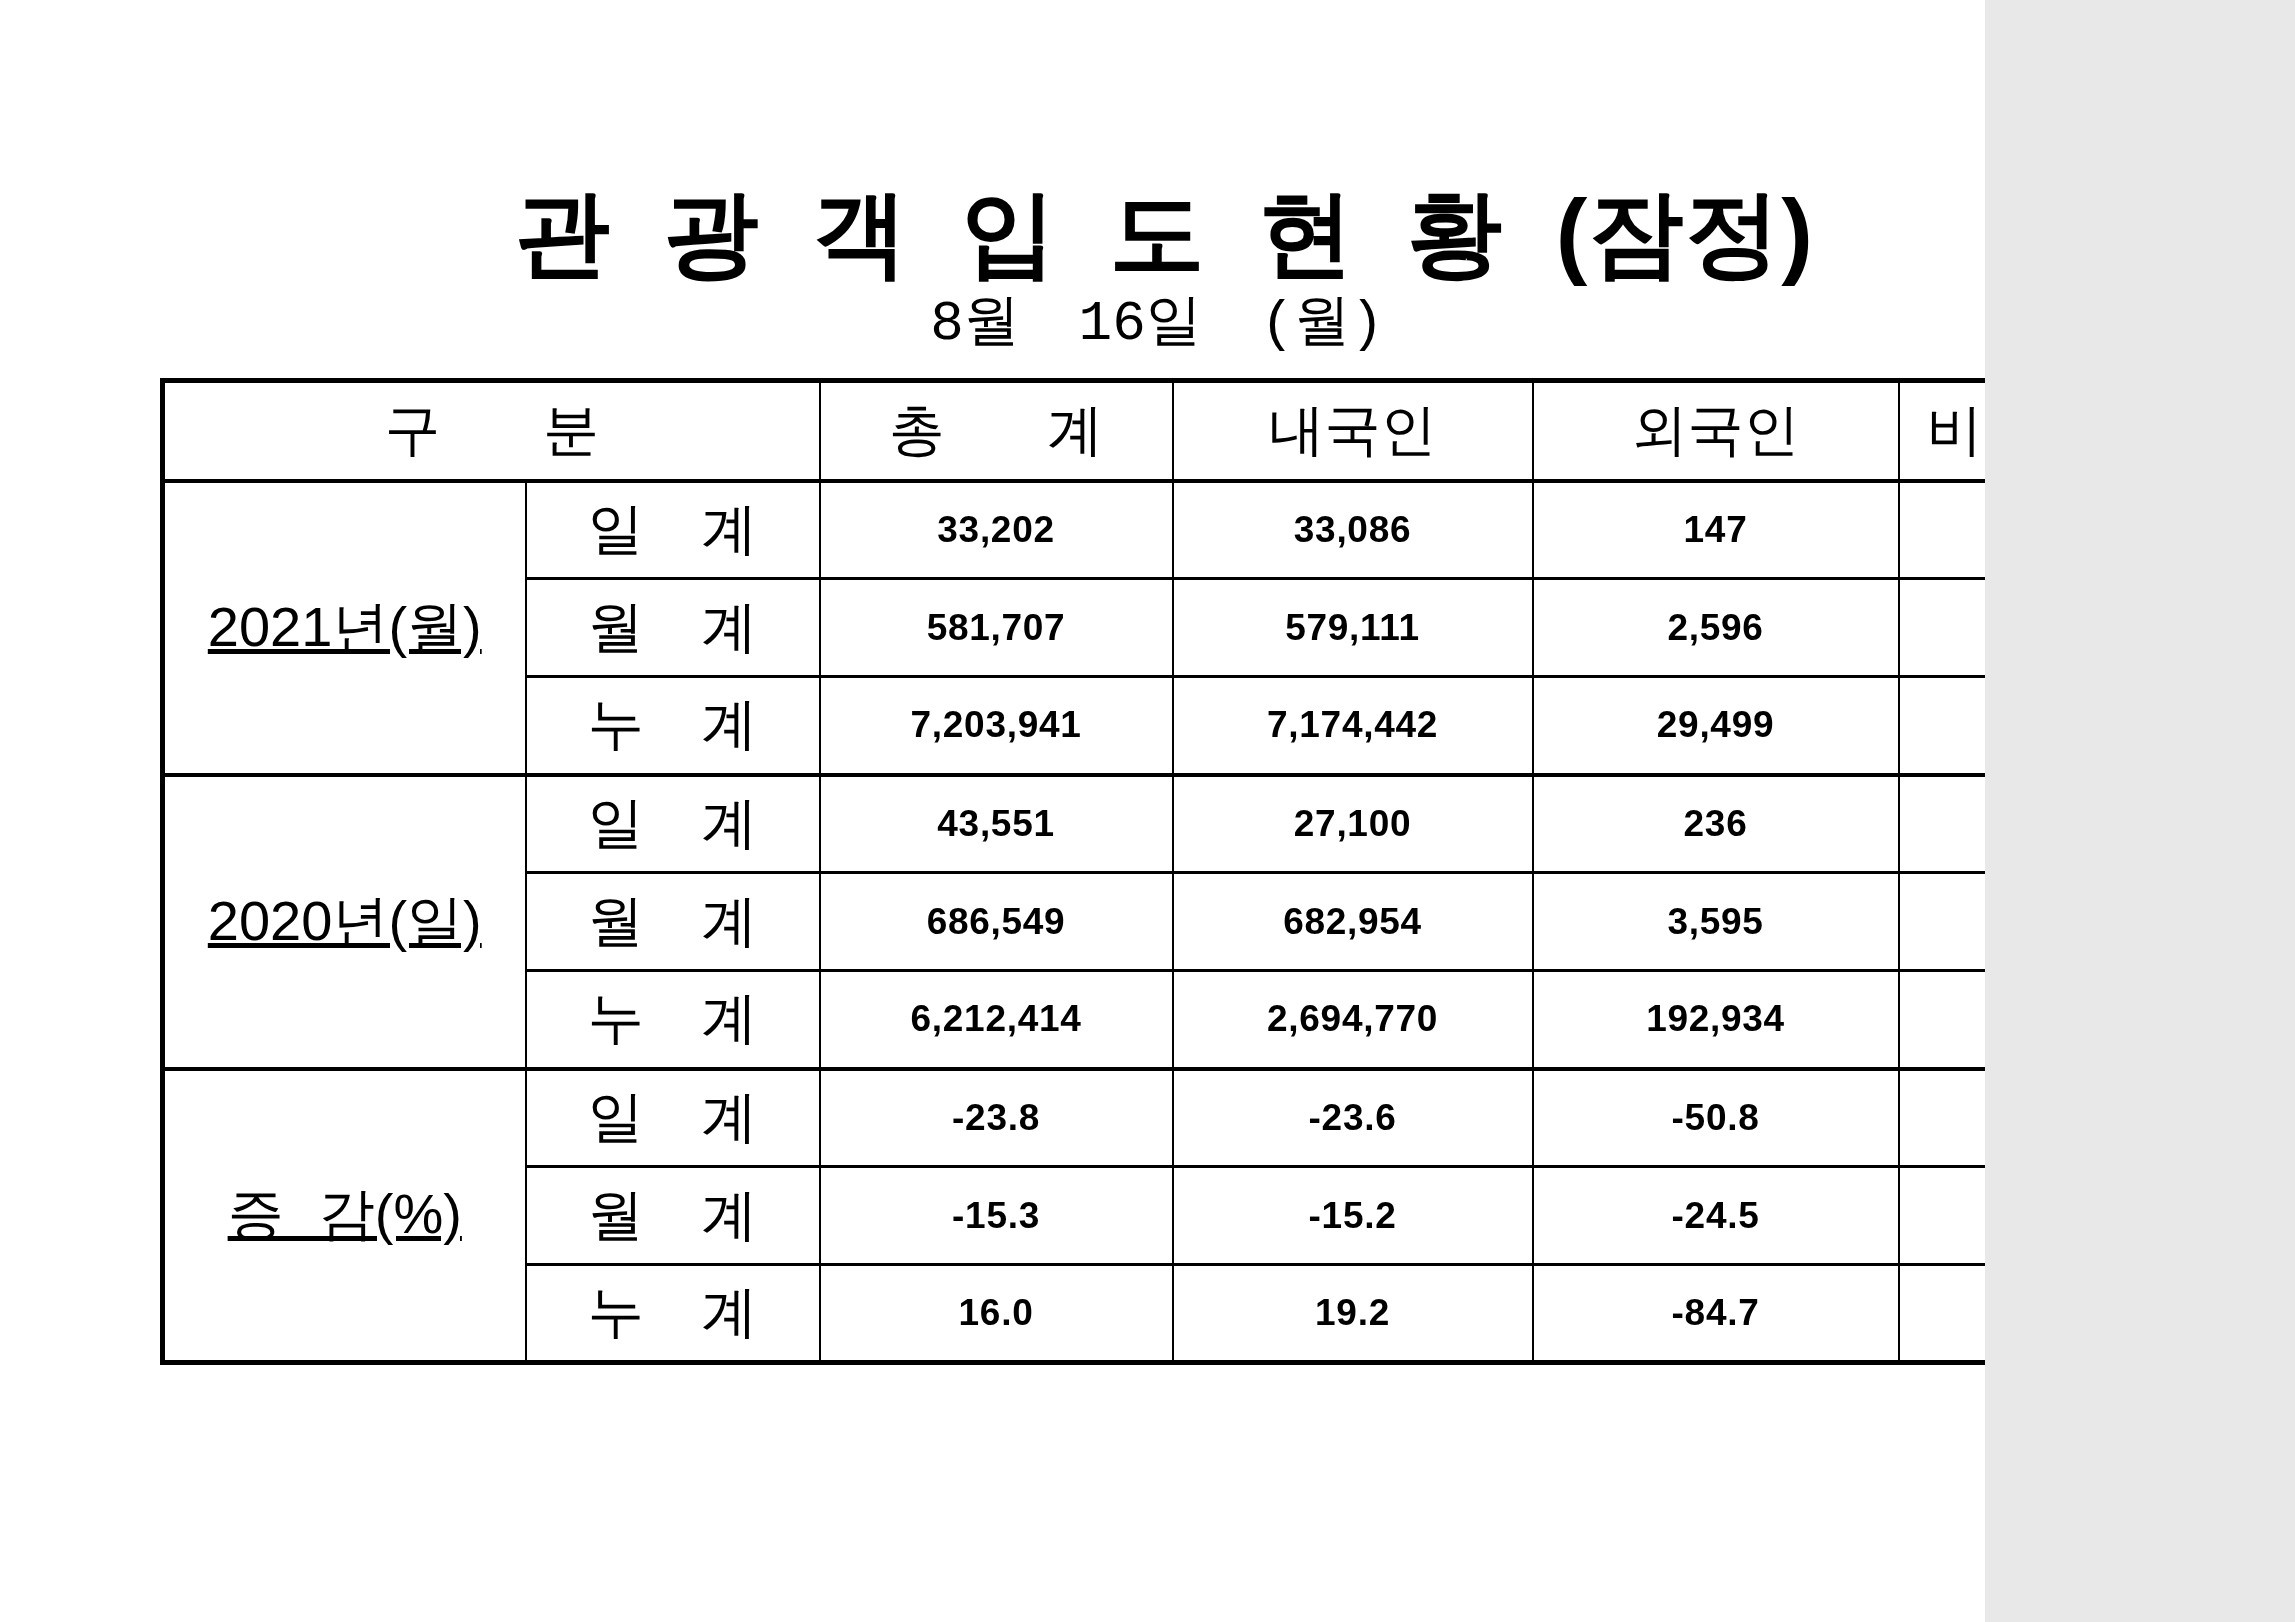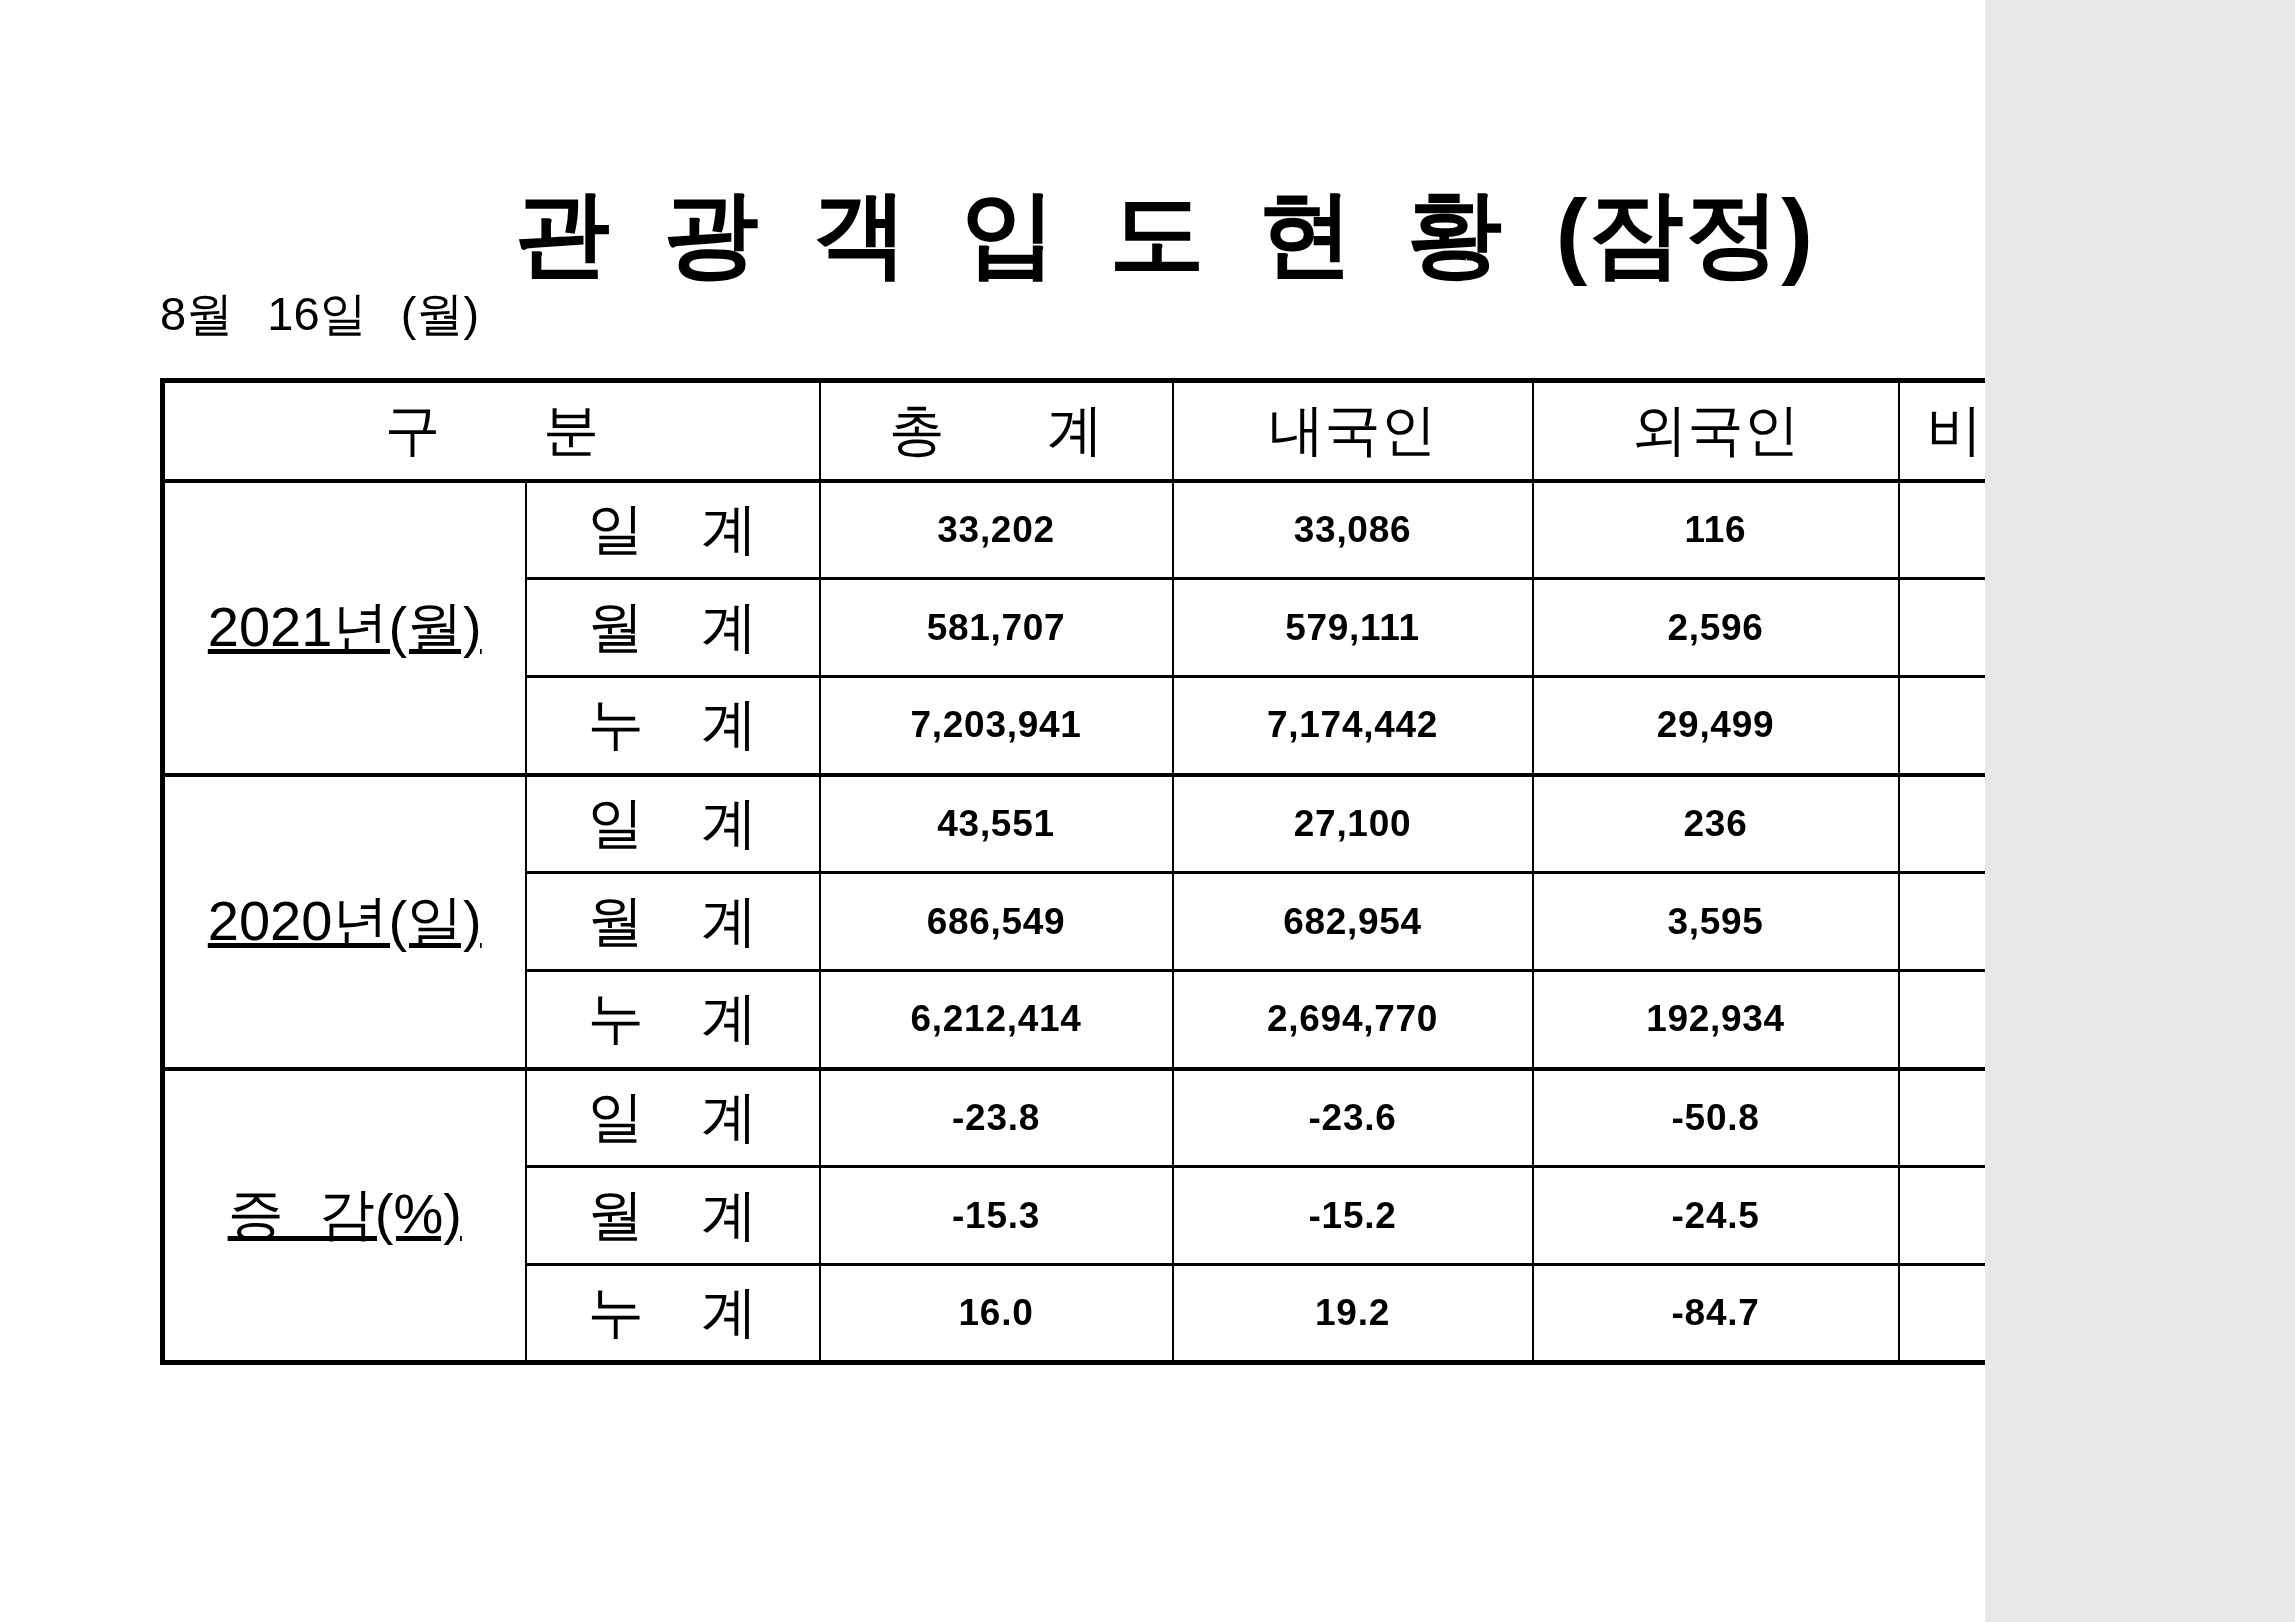--- a/index.html
+++ b/index.html
@@ -23,25 +23,26 @@
     font-weight: 800;
     letter-spacing: 1.3px;
     word-spacing: 0.26em;
     white-space: nowrap;
   }
   .doc-date {
     position: absolute;
     left: 160px;
     top: 283px;
     width: 1994px;
-    text-align: left;
-    font-size: 47px;
+    text-align: center;
+    font-size: 56px;
     font-weight: 400;
     word-spacing: 0.45em;
     white-space: nowrap;
+    font-family: Liberation Mono, monospace;
   }
   .tbl-wrap {
     position: absolute;
     left: 160px;
     top: 378px;
   }
   table.main {
     border-collapse: collapse;
     table-layout: fixed;
     width: 2009px;
@@ -106,21 +107,21 @@
         <td class="hdr">내국인</td>
         <td class="hdr">외국인</td>
         <td class="hdr">비 고</td>
       </tr>
 
       <tr class="data-row">
         <td class="year grp-end" rowspan="3">2021년(월)</td>
         <td class="sub">일 계</td>
         <td class="num">33,202</td>
         <td class="num">33,086</td>
-        <td class="num">116</td>
+        <td class="num">147</td>
         <td class="num"></td>
       </tr>
       <tr class="data-row">
         <td class="sub">월 계</td>
         <td class="num">581,707</td>
         <td class="num">579,111</td>
         <td class="num">2,596</td>
         <td class="num"></td>
       </tr>
       <tr class="data-row">

